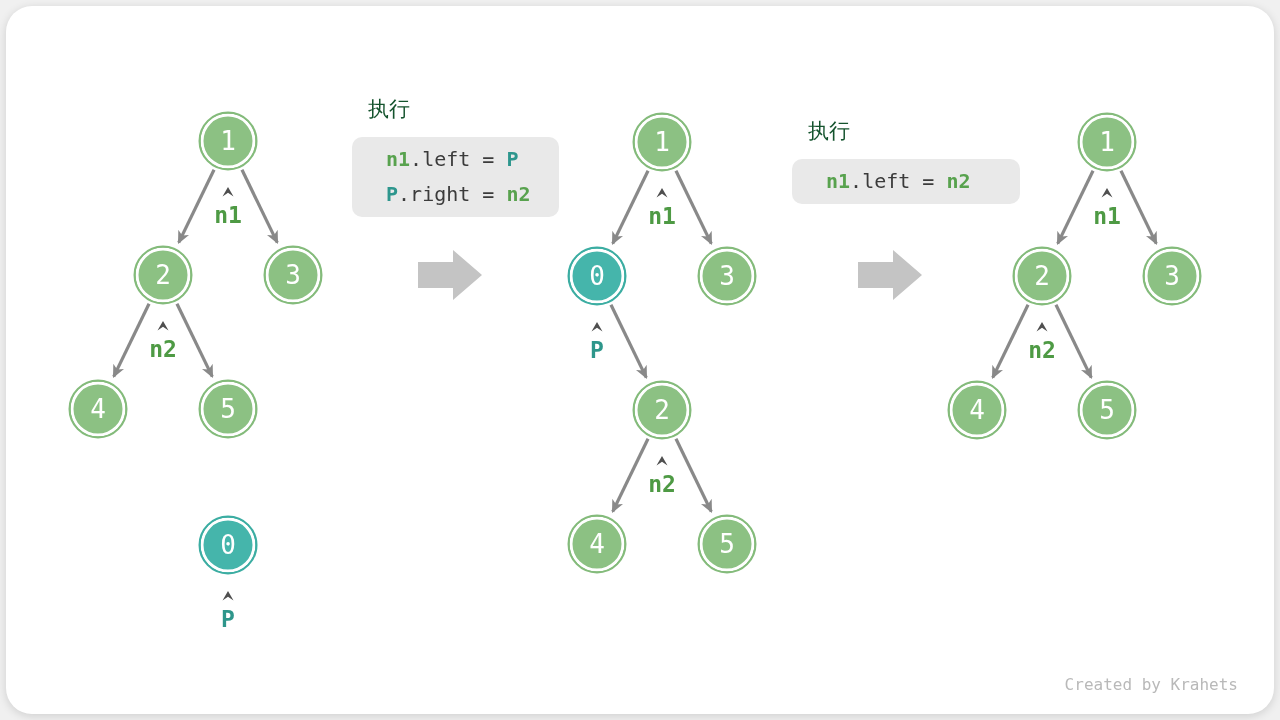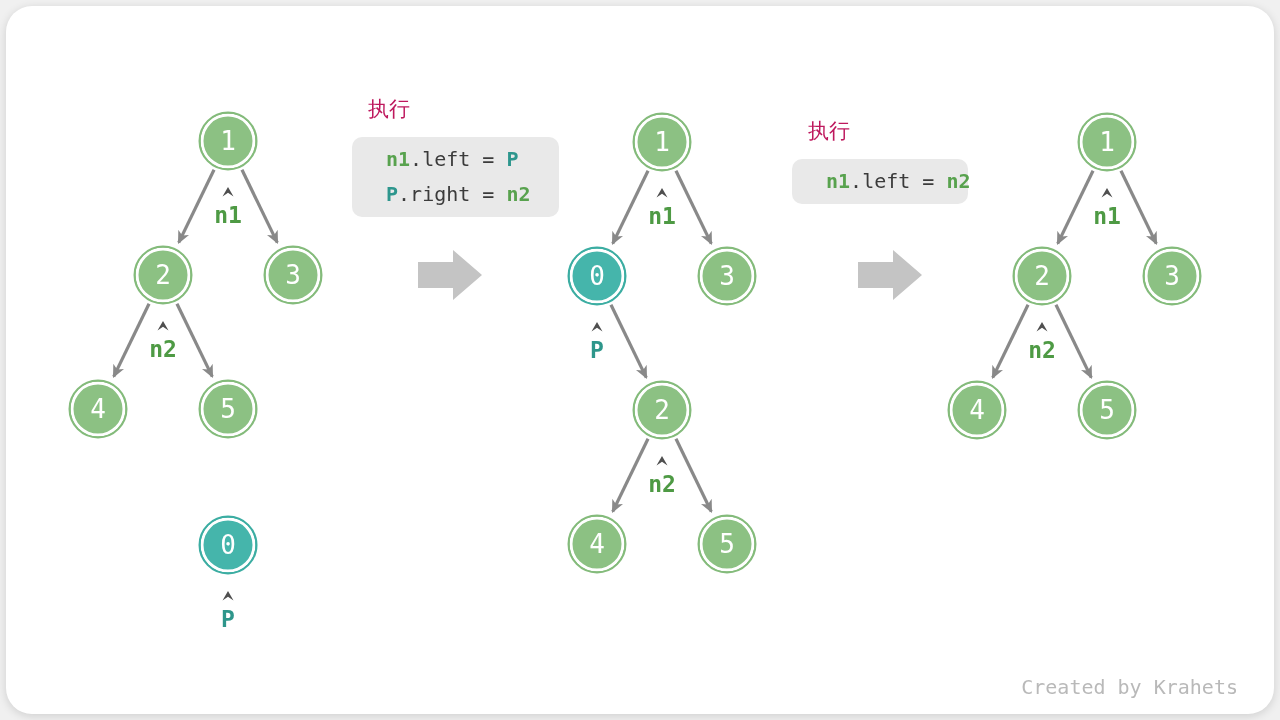--- a/index.html
+++ b/index.html
@@ -13,31 +13,31 @@
         display:flex;align-items:center;justify-content:center;
         transform:translate(-50%,-50%);
         font-family:"DejaVu Sans Mono",monospace;font-size:26px;font-weight:500;color:#ffffff;}
   .node-value{transform:translateY(-1px);}
 
   .ptr-label{position:absolute;transform:translateX(-50%);
         font-family:"DejaVu Sans Mono",monospace;font-size:23px;font-weight:700;line-height:1;}
 
   .code-block{position:absolute;}
   .code-title{font-family:"Liberation Sans","DejaVu Sans",sans-serif;font-size:21px;
-        color:#be185d;line-height:26px;margin-left:16px;}
+        color:#14532d;line-height:26px;margin-left:16px;}
   .code-box{background:#e9e9e9;border-radius:10px;padding:5px 34px;margin-top:15px;
         box-sizing:border-box;display:inline-block;}
   .code-line{font-family:"DejaVu Sans Mono",monospace;font-size:20px;line-height:35px;
         white-space:pre;color:#3b3b3b;}
   .tok-green{color:#58a24e;font-weight:700;}
   .tok-teal{color:#2d968d;font-weight:700;}
   .tok-plain{color:#3b3b3b;}
 
   .watermark{position:absolute;right:42px;top:675px;
-        font-family:"DejaVu Sans Mono",monospace;font-size:20px;color:#b9b9b9;}
+        font-family:"DejaVu Sans Mono",monospace;font-size:16px;color:#b9b9b9;}
 </style>
 </head>
 <body>
 
 <div class="card"></div>
 
 <svg class="layer" id="edge-layer" width="1280" height="720" viewBox="0 0 1280 720">
   <defs>
     <marker id="arrowhead" viewBox="0 0 12 11" refX="10.5" refY="5.5" markerWidth="13" markerHeight="12" orient="auto" markerUnits="userSpaceOnUse">
       <path d="M0,0 L12,5.5 L0,11 L3.2,5.5 Z" fill="#898989"></path>
@@ -124,16 +124,16 @@
       <span class="node-value">4</span>
     </div>
     <div class="node" style="left: 1107px; top: 410px; background: rgb(140, 193, 131); border-color: rgb(132, 187, 123);">
       <span class="node-value">5</span>
     </div>
     <div class="ptr-label" style="left: 1107px; top: 205px; color: rgb(78, 154, 68);">n1</div>
     <div class="ptr-label" style="left: 1042px; top: 339px; color: rgb(78, 154, 68);">n2</div>
   </div>
 <div class="layer" id="code-layer">
     <div class="code-block" style="left: 352px; top: 96px;"><div class="code-title">执行</div><div class="code-box" style="width: 207px; min-height: 80px;"><div class="code-line"><span class="tok-green">n1</span><span class="tok-plain">.left = </span><span class="tok-teal">P</span></div><div class="code-line"><span class="tok-teal">P</span><span class="tok-plain">.right = </span><span class="tok-green">n2</span></div></div></div>
-    <div class="code-block" style="left: 792px; top: 118px;"><div class="code-title">执行</div><div class="code-box" style="width: 176px; min-height: 45px;"><div class="code-line"><span class="tok-green">n1</span><span class="tok-plain">.left = </span><span class="tok-green">n2</span></div></div></div>
+    <div class="code-block" style="left: 792px; top: 118px;"><div class="code-title">执行</div><div class="code-box" style="width: 228px; min-height: 45px;"><div class="code-line"><span class="tok-green">n1</span><span class="tok-plain">.left = </span><span class="tok-green">n2</span></div></div></div>
   </div>
 
 <div class="watermark">Created by Krahets</div>
 
 </body></html>

